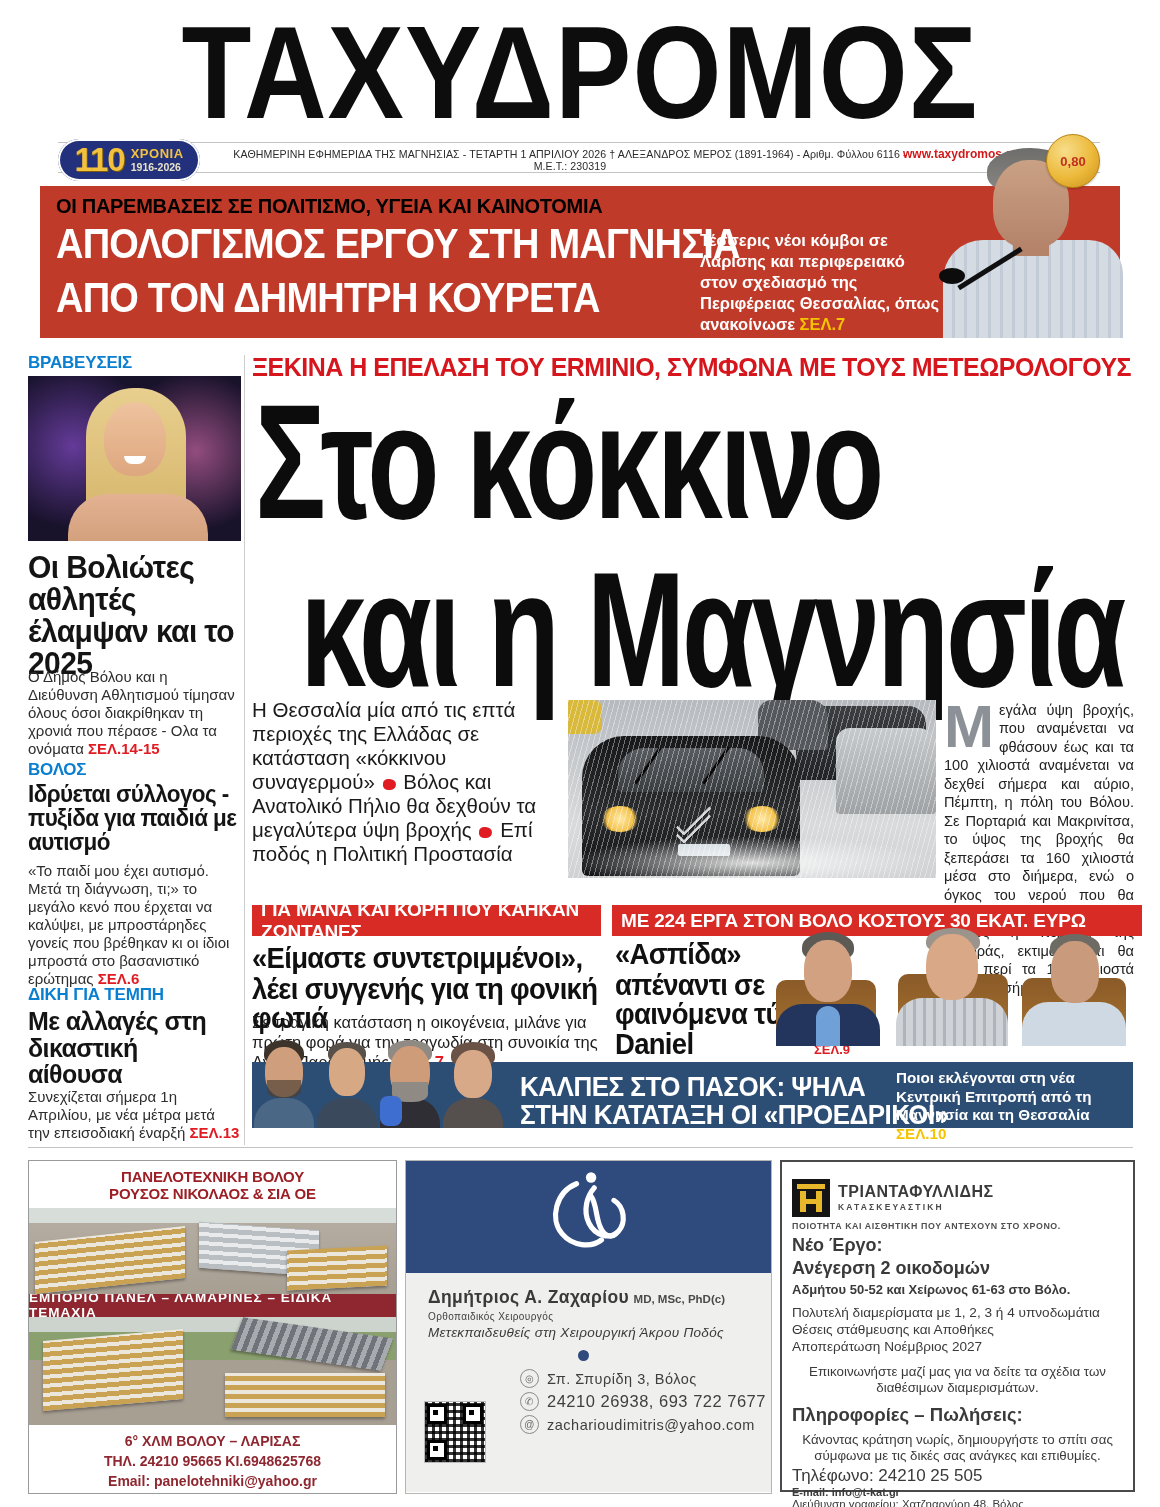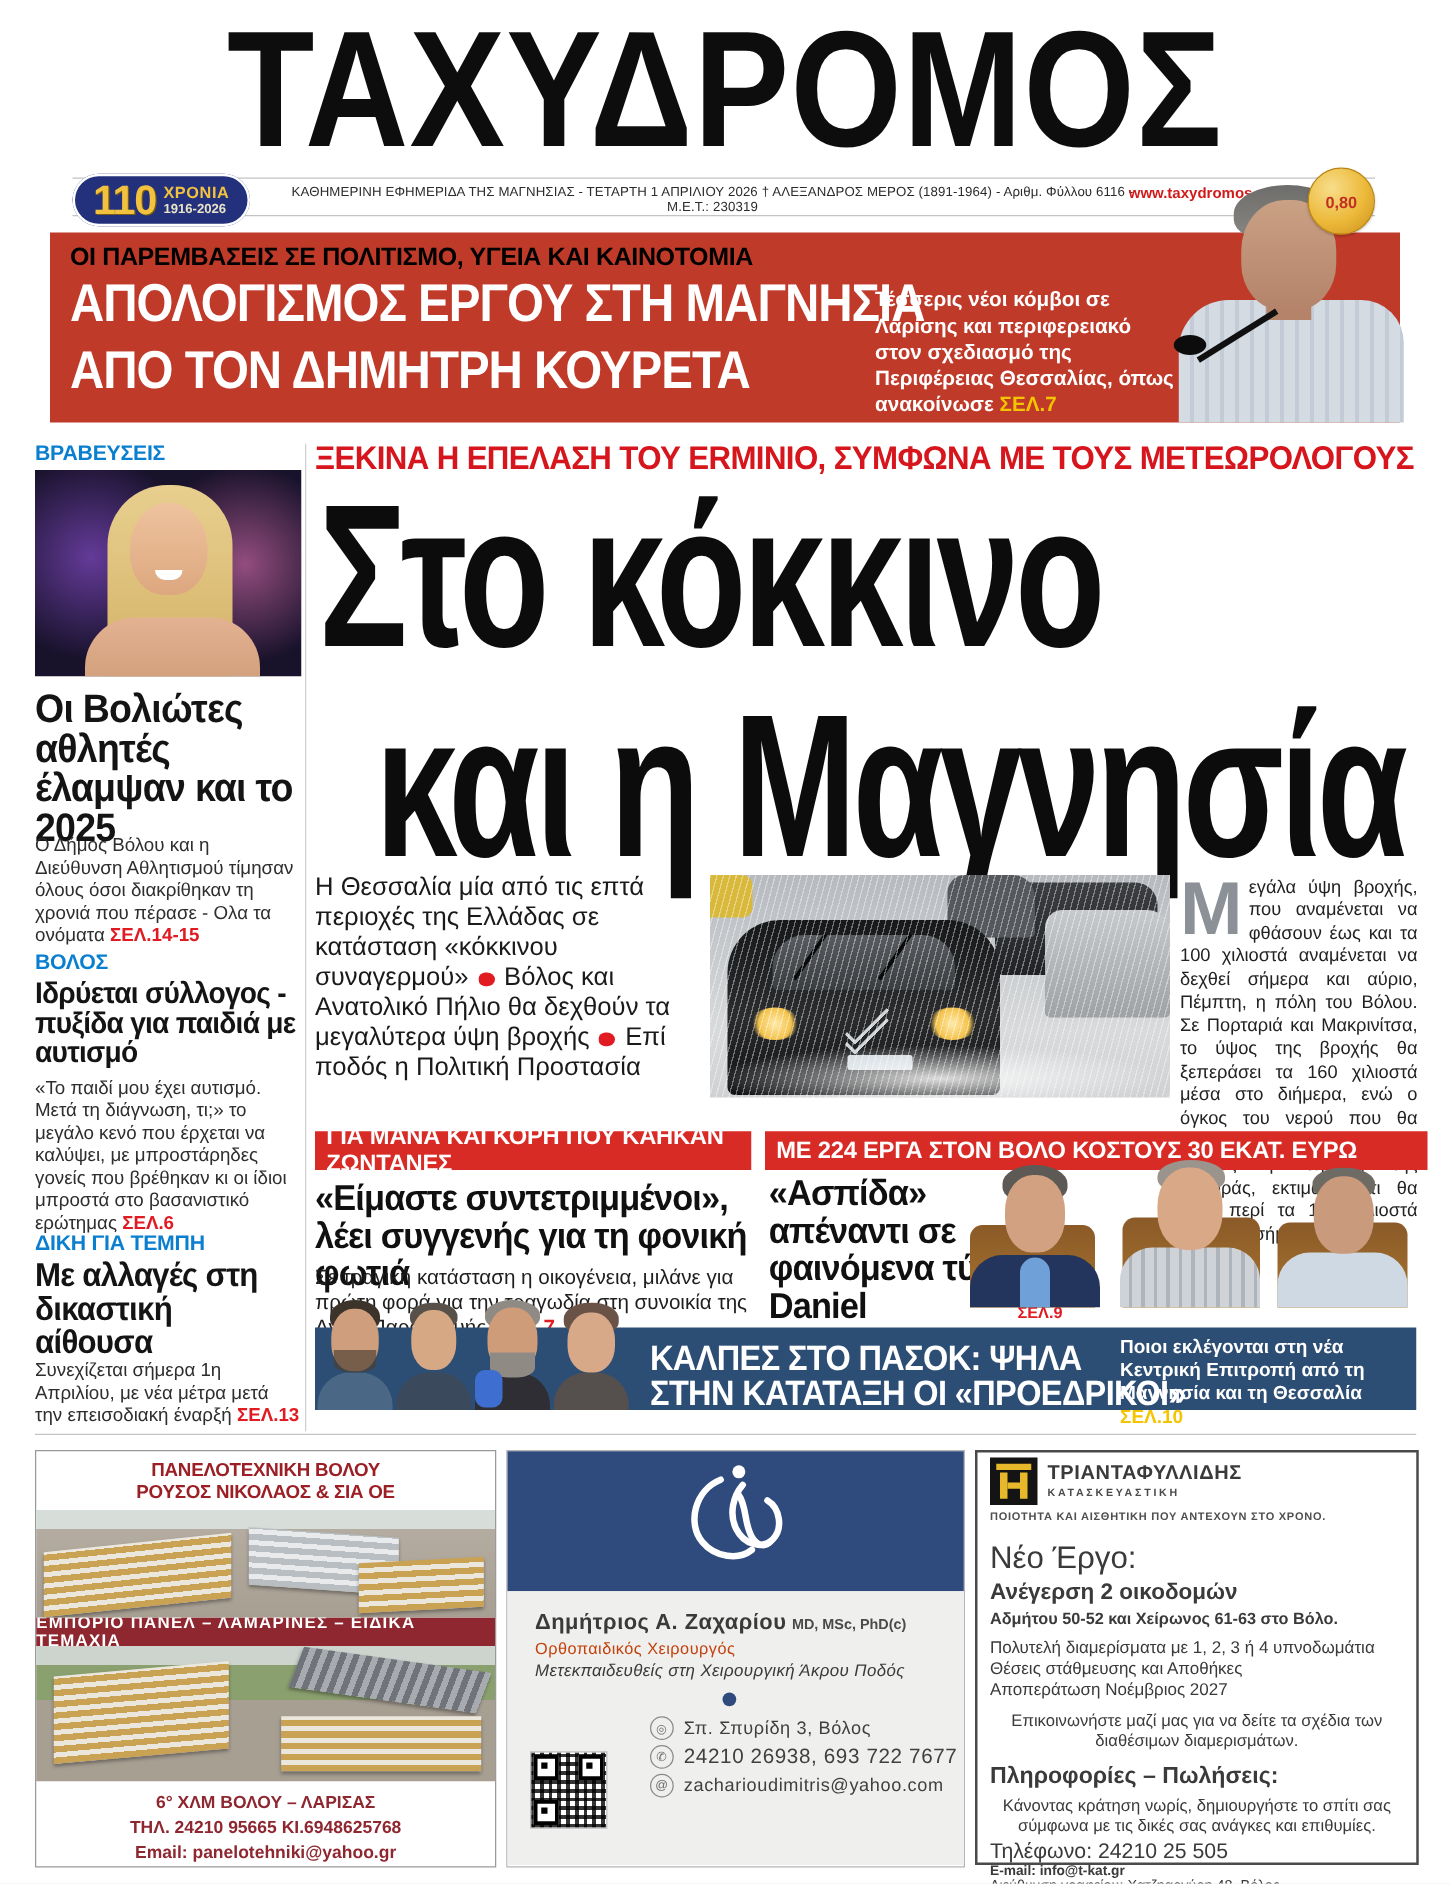--- a/index.html
+++ b/index.html
@@ -109,21 +109,21 @@
   .stack{position:absolute;background:repeating-linear-gradient(0deg,#c9a254 0 5px,#ece7dc 5px 9px);
          box-shadow:0 2px 3px rgba(0,0,0,.35);}
   .stack.gray{background:repeating-linear-gradient(0deg,#b9bec2 0 5px,#e8eaec 5px 9px);}
   .panel-strip{background:#8e2730;color:#fff;font-weight:900;font-size:13.5px;letter-spacing:1px;
                display:flex;align-items:center;justify-content:center;height:23px;}
   .panel-foot{text-align:center;font-weight:900;color:#8e2730;line-height:1.45;font-size:14px;}
   .doc-top{background:#2f4a7c;height:112px;display:flex;align-items:center;justify-content:center;}
   .doc-body{background:#efefed;height:219px;position:relative;padding:14px 0 0 22px;box-sizing:border-box;}
   .doc-name{font-weight:900;font-size:17.5px;color:#3a3a3a;letter-spacing:.4px;}
   .doc-degrees{font-weight:700;font-size:11.5px;color:#4a4a4a;}
-  .doc-spec{font-size:13px;color:#c2410c;margin-top:3px;letter-spacing:.4px;}
+  .doc-spec{font-size:10px;color:#404040;margin-top:3px;letter-spacing:.4px;}
   .doc-train{font-size:13.5px;font-style:italic;color:#3a3a3a;margin-top:3px;letter-spacing:.3px;}
   .doc-dot{width:11px;height:11px;border-radius:50%;background:#2f4a7c;margin:10px auto 8px 150px;}
   .contact-line{display:flex;align-items:center;gap:8px;font-size:14.5px;color:#3f3f3f;
                 letter-spacing:.5px;margin:4px 0 0 92px;}
   .cicon{width:17px;height:17px;border:1px solid #8a8a8a;border-radius:50%;font-size:10px;display:flex;
          align-items:center;justify-content:center;color:#6a6a6a;flex:0 0 auto;}
   .qr{position:absolute;left:18px;top:128px;width:60px;height:60px;background:#fff;border:1px solid #bbb;
       background-image:repeating-linear-gradient(0deg,rgba(0,0,0,.8) 0 3px,transparent 3px 7px),
                        repeating-linear-gradient(90deg,rgba(0,0,0,.8) 0 3px,transparent 3px 7px);}
   .qr i{position:absolute;width:14px;height:14px;border:3px solid #000;background:#fff;}
@@ -362,35 +362,35 @@
         <span class="cicon">✆</span>
         <span>24210 26938, 693 722 7677</span>
       </div>
       <div class="contact-line">
         <span class="cicon">@</span>
         <span>zacharioudimitris@yahoo.com</span>
       </div>
     </div>
   </div>
 
-  <div class="abs adbox" style="left:780px;top:1160px;width:355px;height:332px;border:2px solid #4a4a4a;box-sizing:border-box;padding:4px 10px;">
+  <div class="abs adbox" style="left:780px;top:1160px;width:355px;height:332px;border:2px solid #4a4a4a;box-sizing:border-box;padding:17px 10px;">
     <div style="display:flex;align-items:center;gap:8px;">
       <div class="tkat-logo">
         <span class="bar" style="left:5px;top:5px;width:28px;height:5px;"></span>
         <span class="bar" style="left:8px;top:12px;width:6px;height:21px;"></span>
         <span class="bar" style="left:24px;top:12px;width:6px;height:21px;"></span>
         <span class="bar" style="left:14px;top:20px;width:10px;height:5px;"></span>
       </div>
       <div>
         <div class="tkat-brand">ΤΡΙΑΝΤΑΦΥΛΛΙΔΗΣ</div>
         <div class="tkat-brandsub">ΚΑΤΑΣΚΕΥΑΣΤΙΚΗ</div>
       </div>
     </div>
     <div class="tkat-tag">ΠΟΙΟΤΗΤΑ ΚΑΙ ΑΙΣΘΗΤΙΚΗ ΠΟΥ ΑΝΤΕΧΟΥΝ ΣΤΟ ΧΡΟΝΟ.</div>
-    <div class="tkat-txt" style="font-size:25px;font-weight:400;margin-top:14px;">Νέο Έργο:</div>
+    <div class="tkat-txt" style="font-size:18px;font-weight:700;margin-top:4px;">Νέο Έργο:</div>
     <div class="tkat-txt" style="font-size:18px;font-weight:900;margin-top:2px;">Ανέγερση 2 οικοδομών</div>
     <div class="tkat-txt" style="font-size:13px;font-weight:900;margin-top:3px;">Αδμήτου 50-52 και Χείρωνος 61-63 στο Βόλο.</div>
     <div class="tkat-txt" style="font-size:13.6px;margin-top:8px;line-height:1.25;">
       <div>Πολυτελή διαμερίσματα με 1, 2, 3 ή 4 υπνοδωμάτια</div>
       <div>Θέσεις στάθμευσης και Αποθήκες</div>
       <div>Αποπεράτωση Νοέμβριος 2027</div>
     </div>
     <div class="tkat-txt" style="font-size:13.3px;margin-top:8px;text-align:center;line-height:1.2;">Επικοινωνήστε μαζί μας για να δείτε τα σχέδια των διαθέσιμων διαμερισμάτων.</div>
     <div class="tkat-txt" style="font-size:18.5px;font-weight:900;margin-top:8px;">Πληροφορίες – Πωλήσεις:</div>
     <div class="tkat-txt" style="font-size:13.3px;margin-top:6px;text-align:center;line-height:1.2;">Κάνοντας κράτηση νωρίς, δημιουργήστε το σπίτι σας σύμφωνα με τις δικές σας ανάγκες και επιθυμίες.</div>

